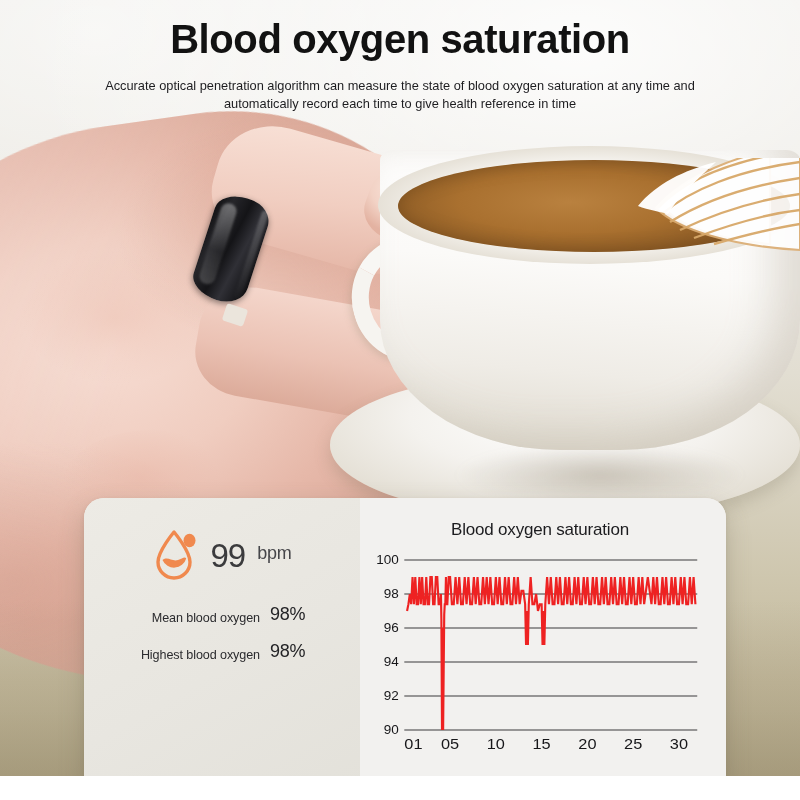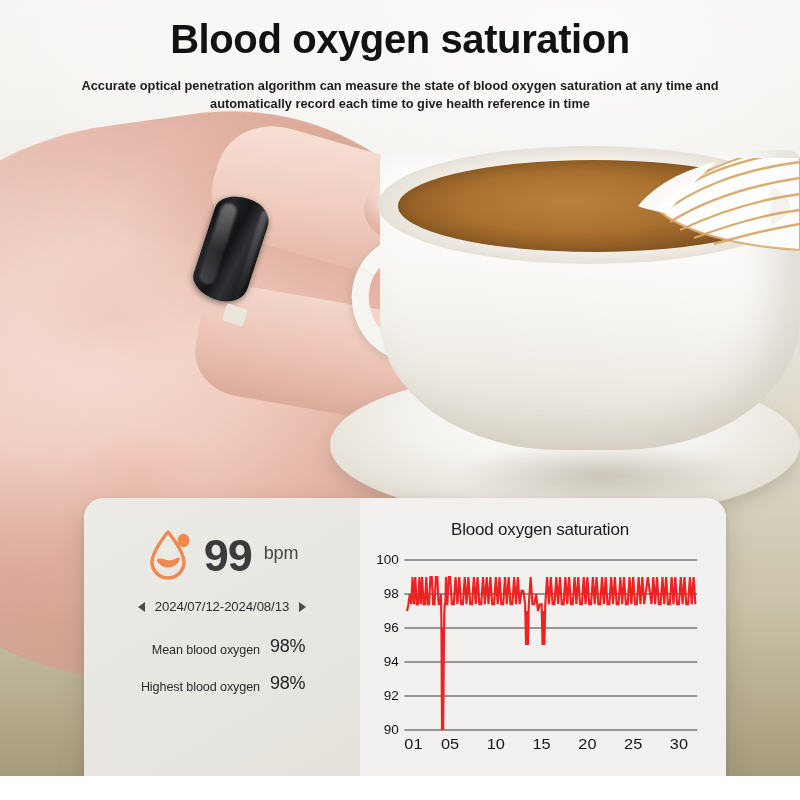--- a/index.html
+++ b/index.html
@@ -259,21 +259,21 @@
     margin: 6px 0 0 0;
     font-size: 24px;
     font-weight: 700;
     letter-spacing: -0.2px;
     color: #16161a;
   }
   .blurb {
     margin: 16px auto 0 auto;
     width: 640px;
     font-size: 12.8px;
-    font-weight: 700;
+    font-weight: 400;
     line-height: 1.42;
     color: #1d1d20;
   }
 
   
   .card {
     position: absolute;
     left: 84px;
     top: 498px;
     width: 642px;
@@ -304,22 +304,22 @@
   
   .hero {
     display: flex;
     align-items: center;
     justify-content: center;
     gap: 12px;
     margin-top: 4px;
   }
   .drop-icon { width: 46px; height: 54px; flex: 0 0 46px; }
   .hero-value {
-    font-size: 45px;
-    font-weight: 700;
+    font-size: 33px;
+    font-weight: 400;
     color: #3b3b3d;
     line-height: 1;
     letter-spacing: -1px;
   }
   .hero-unit {
     font-size: 18px;
     font-weight: 400;
     color: #46464a;
     letter-spacing: -0.2px;
     padding-bottom: 3px;
@@ -469,25 +469,20 @@
             <path d="M22 4 C 22 4, 6 23, 6 34 A 16 16 0 0 0 38 34 C 38 23, 22 4, 22 4 Z" fill="none" stroke="#F0894E" stroke-width="3.4" stroke-linejoin="round"></path>
             <path d="M10.5 32 C 16 28, 20 34, 26 32 C 30 30.5, 33 28, 34.2 30.5
                      A 12.6 12.6 0 0 1 10.5 32 Z" fill="#F0894E"></path>
             <ellipse cx="37.5" cy="12.5" rx="6" ry="6.8" fill="#F0894E"></ellipse>
           </svg>
         </span>
         <span class="hero-value">99</span>
         <span class="hero-unit">bpm</span>
       </div>
 
-      <div class="daterow">
-        <span class="navarrow prev"></span>
-        <span class="daterange">2024/07/12-2024/08/13</span>
-        <span class="navarrow next"></span>
-      </div>
 
       <div class="stats">
         <div class="stat-row">
           <span class="stat-label">Mean blood oxygen</span>
           <span class="stat-value">98%</span>
         </div>
         <div class="stat-row">
           <span class="stat-label">Highest blood oxygen</span>
           <span class="stat-value">98%</span>
         </div>

